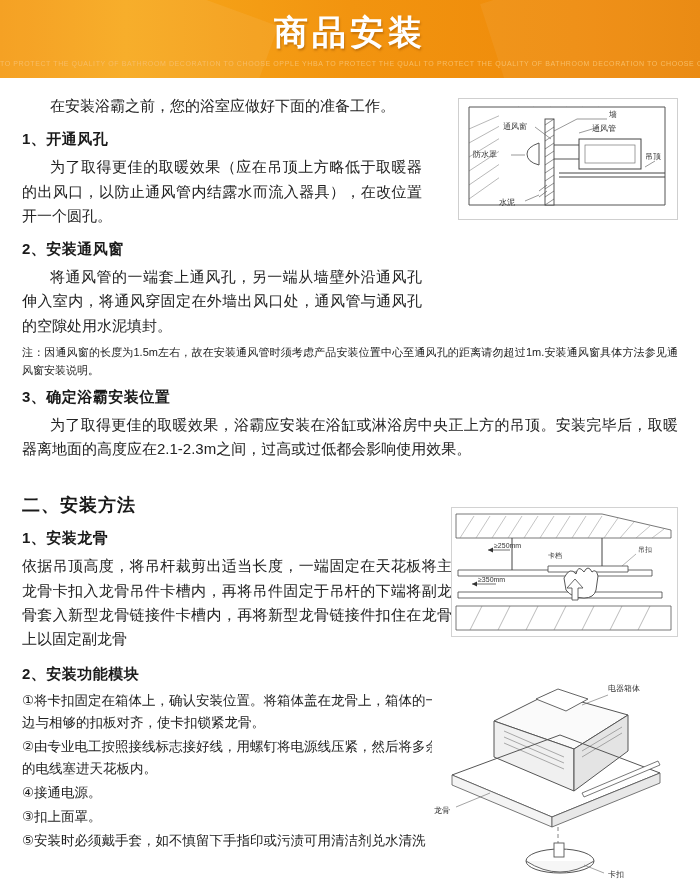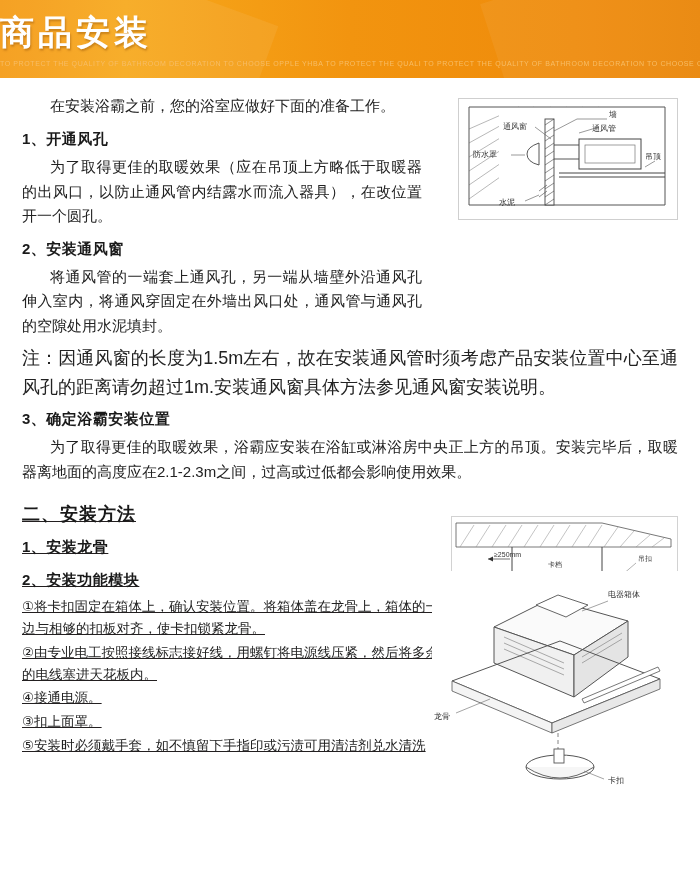--- a/index.html
+++ b/index.html
@@ -21,21 +21,21 @@
     position:absolute;top:-30px;left:-40px;width:300px;height:160px;
     background:rgba(255,255,255,0.07);
     transform:rotate(20deg);
   }
   .banner .tilt2{
     position:absolute;top:-40px;right:-60px;width:260px;height:170px;
     background:rgba(255,255,255,0.06);
     transform:rotate(-18deg);
   }
   .banner-title{
-    position:absolute;left:0;right:0;top:10px;text-align:left;
+    position:absolute;left:0;right:0;top:10px;text-align:center;
     font-size:34px;font-weight:bold;color:#ffffff;letter-spacing:4px;
     text-shadow:1px 2px 2px rgba(120,60,0,.35);
     font-family:"DejaVu Sans","Liberation Sans",sans-serif;
   }
   .banner-sub{
     position:absolute;left:0;right:0;top:60px;text-align:center;
     font-size:7px;color:#f7bd66;letter-spacing:.6px;
     font-family:"Liberation Sans",sans-serif;
     white-space:nowrap;
   }
@@ -49,33 +49,33 @@
   }
   h3.sub{
     font-size:15px;font-weight:bold;margin:12px 0 6px 0;color:#1a1a1a;
     letter-spacing:.5px;
   }
   p.body{
     font-size:15px;line-height:1.62;margin:0 0 6px 0;color:#222;
     text-align:justify;
   }
   p.indent{text-indent:28px;}
-  .note{font-size:18px;line-height:1.62;margin:6px 0 0 0;color:#222;text-align:justify;}
+  .note{font-size:11px;line-height:1.62;margin:6px 0 0 0;color:#222;text-align:justify;}
 
   .block1{width:400px;}
   .block-wide{width:100%;}
 
   
   .fig1{
     position:absolute;right:0;top:4px;width:218px;height:120px;
     border:1px solid #cfcfcf;background:#fff;
   }
 
   
-  .sec2{margin-top:18px;position:relative;text-decoration:underline;}
+  .sec2{margin-top:32px;position:relative;}
   .fig-keel{position:absolute;right:0;top:14px;width:225px;height:128px;border:1px solid #d2d2d2;background:#fff;}
   .mod-text{width:430px;}
 
   .fig-module{position:absolute;right:-4px;top:0px;width:250px;height:222px;}
 
   ul.steps{list-style:none;margin:0;padding:0;}
   ul.steps li{font-size:13.5px;line-height:1.62;color:#222;margin-bottom:2px;}
 
   svg{display:block;}
   .lbl{font-size:8px;fill:#333;font-family:"Liberation Sans",sans-serif;}
@@ -228,20 +228,21 @@
           <path d="M120 92 l0 -12 l-5 0 l8 -9 l8 9 l-5 0 l0 12 z" fill="#fff" stroke="#444" stroke-width="0.8"></path>
           <text class="lbl2" x="96" y="50">卡档</text>
           <text class="lbl2" x="186" y="44">吊扣</text>
           <line x1="184" y1="46" x2="170" y2="58" stroke="#666" stroke-width="0.5"></line>
         </svg>
       </div>
 
       <h2 class="sec">二、安装方法</h2>
 
       <h3 class="sub">1、安装龙骨</h3>
+      <p class="body mod-text" style="width:430px;">依据吊顶高度，将吊杆裁剪出适当长度，一端固定在天花板将主龙骨卡扣入龙骨吊件卡槽内，再将吊件固定于吊杆的下端将副龙骨套入新型龙骨链接件卡槽内，再将新型龙骨链接件扣住在龙骨上以固定副龙骨</p>
 
       <div style="position:relative;margin-top:14px;">
 
         <div class="fig-module">
           <svg width="248" height="220" viewBox="0 0 248 220">
             <rect x="0" y="0" width="248" height="220" fill="#fff"></rect>
 
             <path d="M62 56 L118 28 L196 50 L142 84 Z" fill="#fafafa" stroke="#555" stroke-width="1"></path>
             <path d="M62 56 L62 92 L142 126 L142 84 Z" fill="#f0f0f0" stroke="#555" stroke-width="1"></path>
             <path d="M142 84 L196 50 L196 86 L142 126 Z" fill="#e4e4e4" stroke="#555" stroke-width="1"></path>

